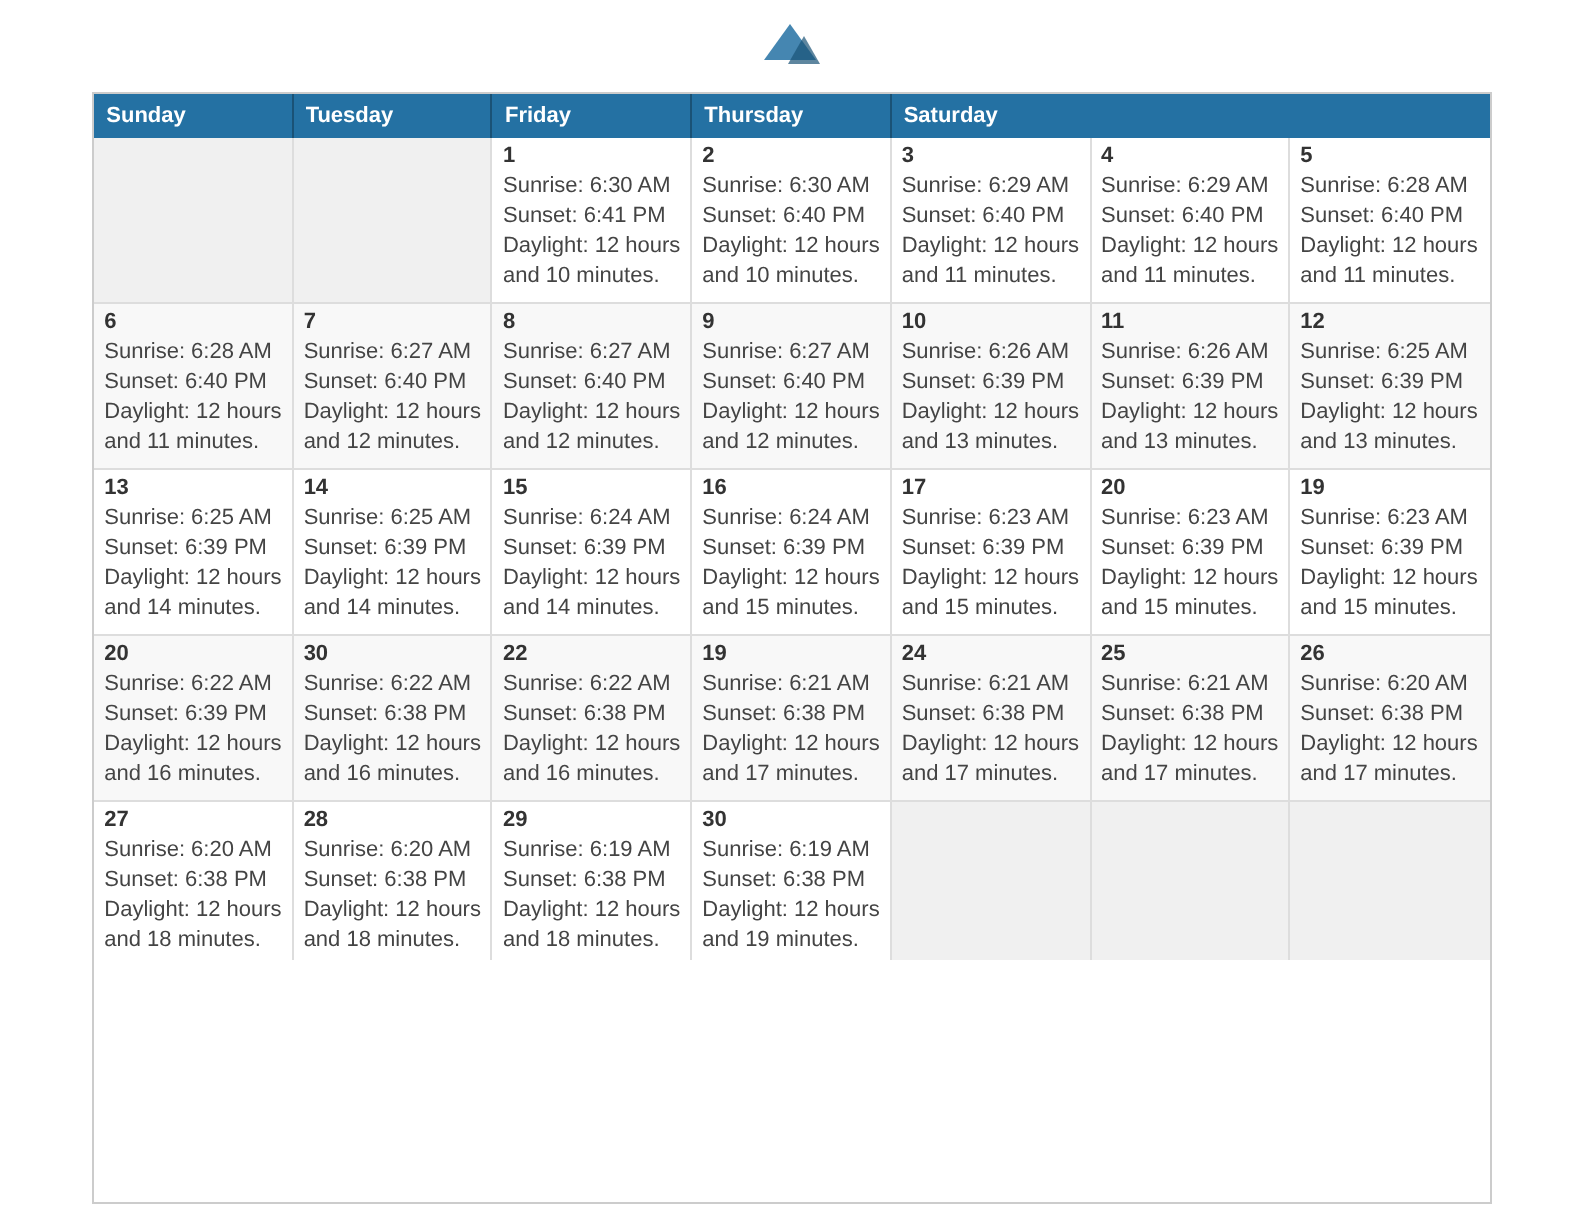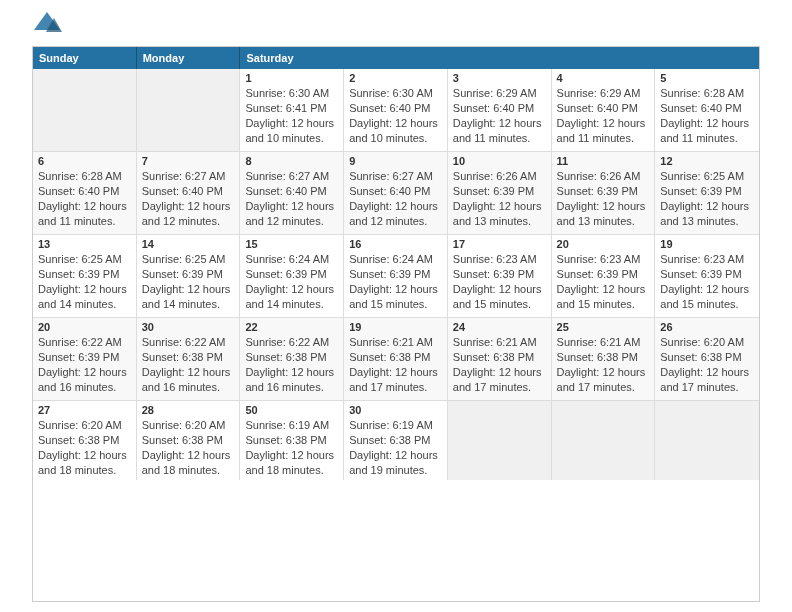--- a/index.html
+++ b/index.html
@@ -9,20 +9,21 @@
       font-family: Arial, sans-serif;
       background: #fff;
       overflow: hidden;
     }
     .page {
       width: 792px;
       height: 612px;
       padding: 10px 32px;
       display: flex;
       flex-direction: column;
+      align-items: center;
     }
     .header {
       display: flex;
       justify-content: space-between;
       align-items: flex-start;
       margin-bottom: 8px;
     }
     .logo {
       display: flex;
       align-items: center;
@@ -146,21 +147,23 @@
     </div>
     <div class="title-section">
       <div class="main-title"></div>
       <div class="subtitle"></div>
     </div>
   </div>
 
   <div class="calendar">
     <div class="cal-header">
     <div class="cal-header-cell">Sunday</div>
-        <div class="cal-header-cell">Monday</div>
+        <div class="cal-header-cell">Tuesday</div>
+        <div class="cal-header-cell">Friday</div>
+        <div class="cal-header-cell">Thursday</div>
         <div class="cal-header-cell">Saturday</div>
       </div>
     <div class="cal-body">
     <div class="cal-row">
           <div class="cal-cell empty"></div>
           <div class="cal-cell empty"></div>
           <div class="cal-cell">
             <span class="day-num">1</span>
             <div class="day-info" style="white-space: pre-line;">Sunrise: 6:30 AM
 Sunset: 6:41 PM
@@ -358,21 +361,21 @@
 and 18 minutes.</div>
           </div>
           <div class="cal-cell">
             <span class="day-num">28</span>
             <div class="day-info" style="white-space: pre-line;">Sunrise: 6:20 AM
 Sunset: 6:38 PM
 Daylight: 12 hours
 and 18 minutes.</div>
           </div>
           <div class="cal-cell">
-            <span class="day-num">50</span>
+            <span class="day-num">29</span>
             <div class="day-info" style="white-space: pre-line;">Sunrise: 6:19 AM
 Sunset: 6:38 PM
 Daylight: 12 hours
 and 18 minutes.</div>
           </div>
           <div class="cal-cell">
             <span class="day-num">30</span>
             <div class="day-info" style="white-space: pre-line;">Sunrise: 6:19 AM
 Sunset: 6:38 PM
 Daylight: 12 hours

